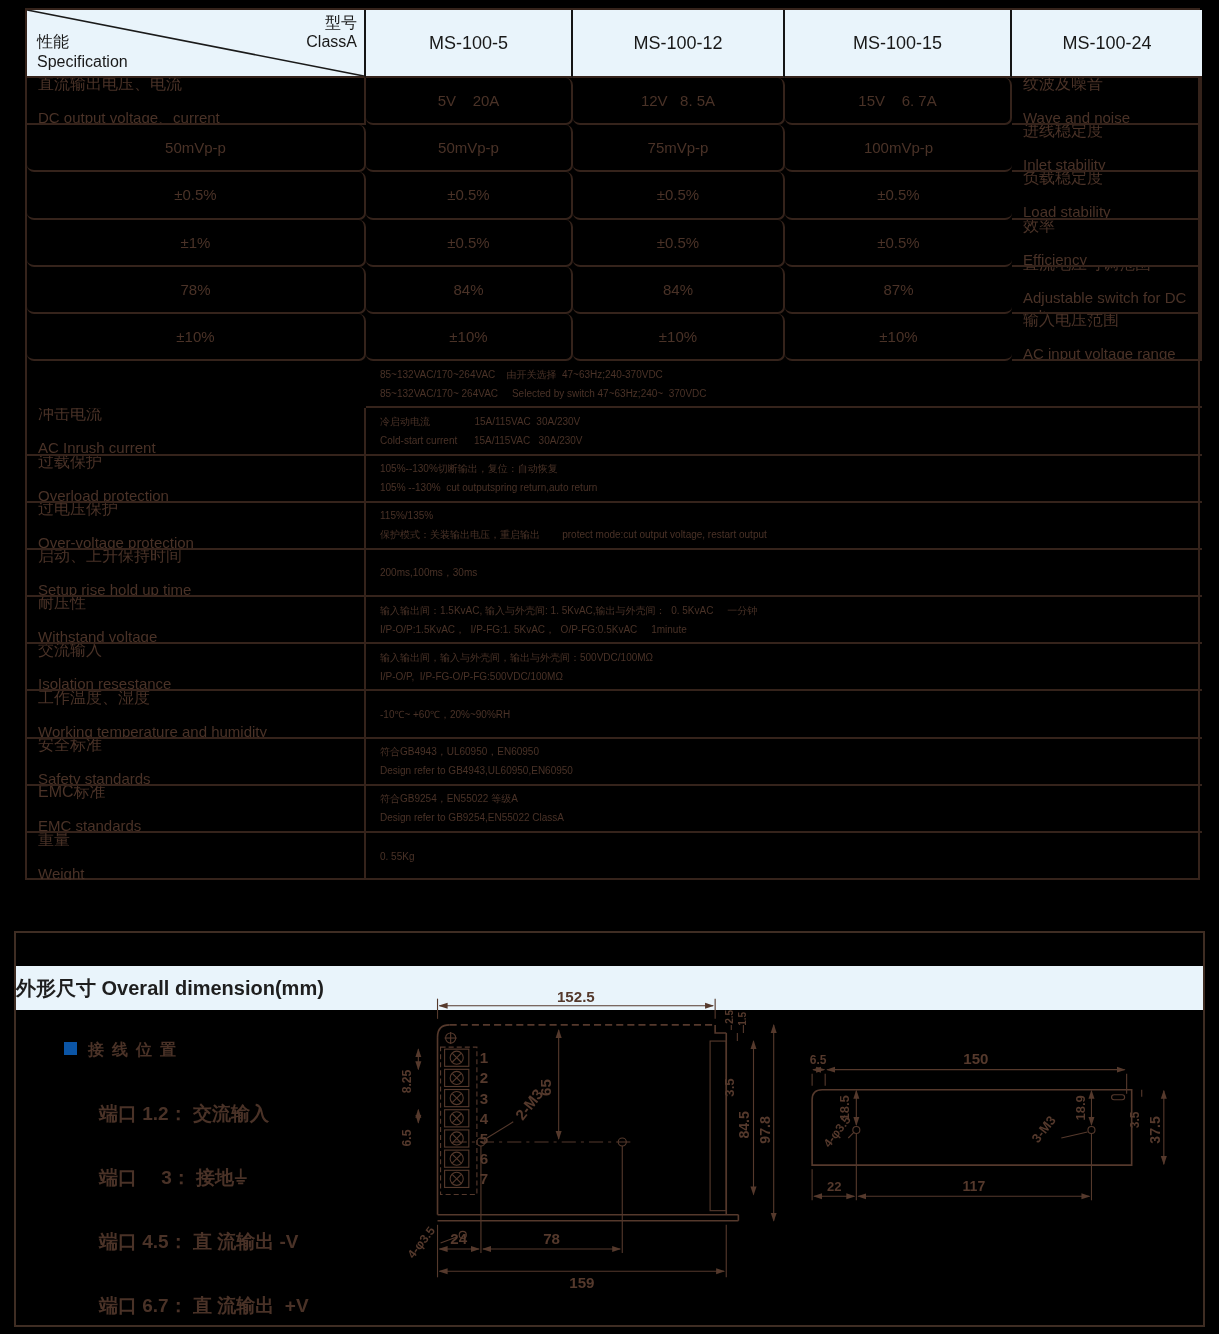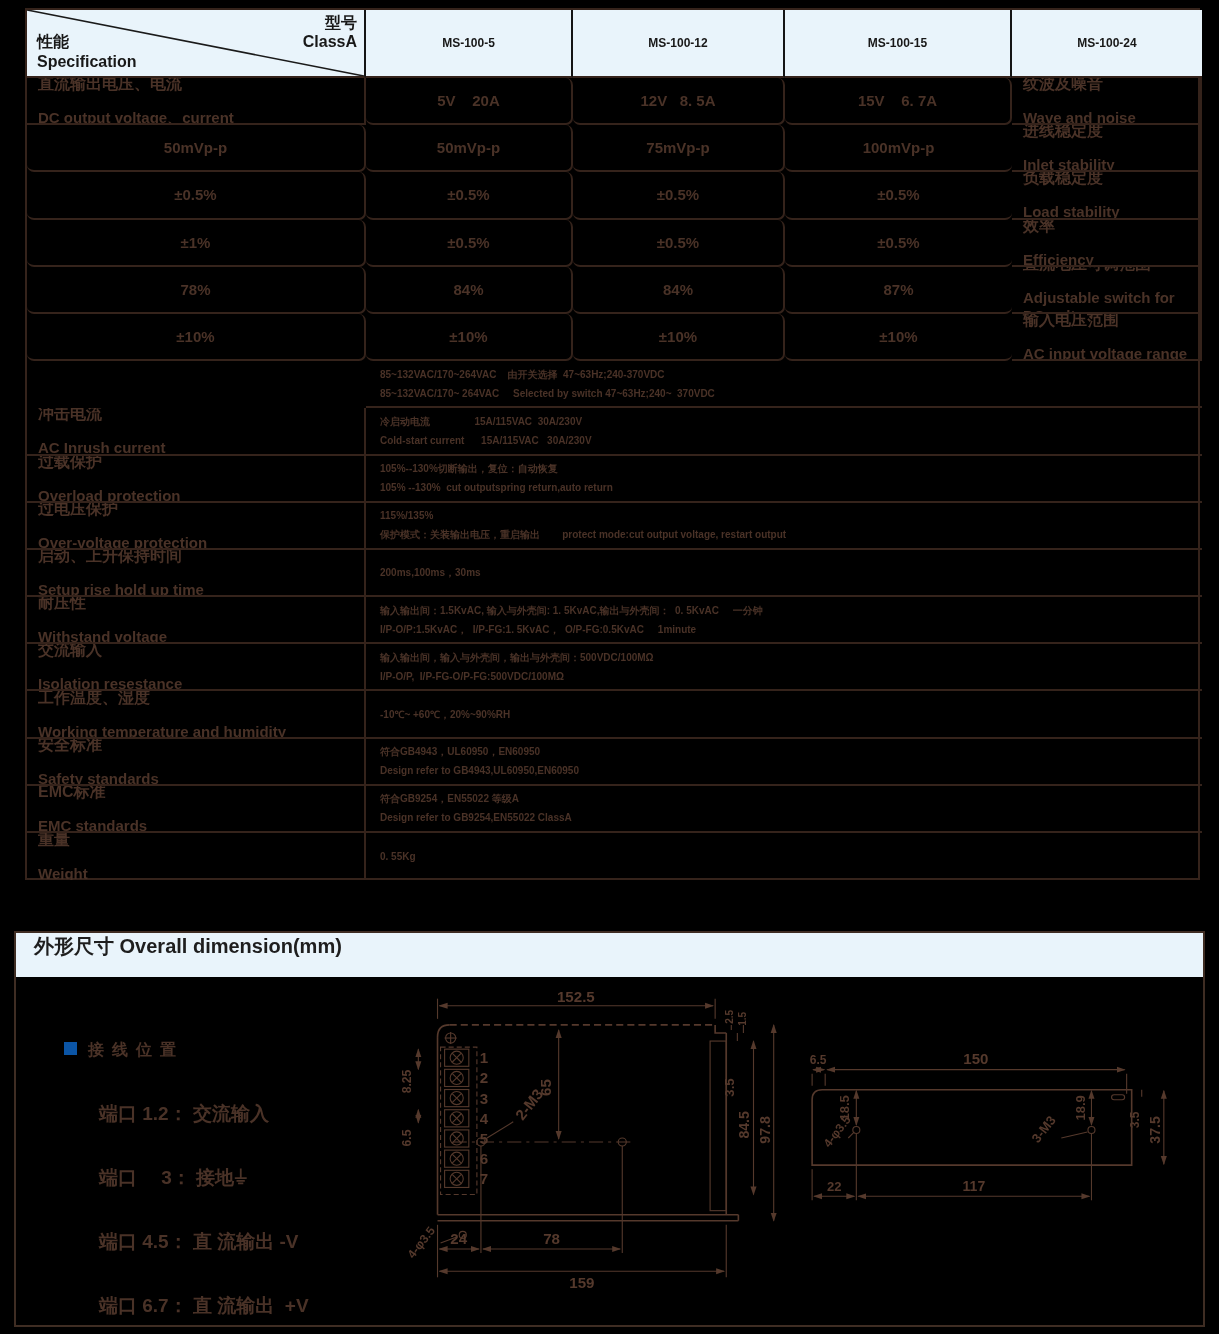--- a/index.html
+++ b/index.html
@@ -15,42 +15,42 @@
   .page{position:relative;width:1219px;height:1334px;background:#000;overflow:hidden;}
 
   
   .spec-table{
     position:absolute;left:25px;top:8px;width:1175px;height:872px;
     display:grid;grid-template-columns:339px 207px 212px 227px 190px;
     grid-template-rows:68px repeat(17,47.2px);
     border:2px solid var(--line);box-sizing:border-box;background:#000;
   }
   .cell{border-right:2px solid var(--line);border-bottom:2px solid var(--line);
-        position:relative;color:var(--ink);font-weight:700;box-sizing:border-box;overflow:hidden;}
+        position:relative;color:var(--ink);font-weight:400;box-sizing:border-box;overflow:hidden;}
   .cell.lc{border-right:none;}
   .cell.lr{border-bottom:none;}
   .head{background:var(--hbg);color:var(--htx);display:flex;align-items:center;justify-content:center;
-        font-size:12px;border-right-color:#151515;}
+        font-size:18px;border-right-color:#151515;}
   .corner{background:var(--hbg);border-right-color:#151515;}
   .corner svg{position:absolute;left:0;top:0;width:100%;height:100%;}
   .corner-tr{position:absolute;top:3px;right:7px;text-align:right;color:var(--htx);font-size:16px;line-height:19px;}
   .corner-bl{position:absolute;left:10px;bottom:4px;color:var(--htx);font-size:16px;line-height:20px;}
   .lbl{display:flex;flex-direction:column;justify-content:center;padding:2px 8px 2px 11px;gap:16px;}
   .lbl .zh{font-size:16px;line-height:19px;}
   .lbl .en{font-size:15px;line-height:18px;}
   .val{display:flex;align-items:center;justify-content:center;font-size:15px;white-space:pre;border-radius:7px;}
   .span{grid-column:2/6;display:flex;flex-direction:column;justify-content:center;
         padding-left:14px;font-size:10px;line-height:19px;white-space:pre;border-right:none;}
   .span div:empty{display:none;}
 
   
   .dim-panel{position:absolute;left:14px;top:931px;width:1191px;height:396px;
              border:2px solid #3f2d23;box-sizing:border-box;background:#000;}
-  .panel-title-bar{height:44px;background:var(--hbg);display:flex;align-items:flex-start;
-                   padding-left:18px;color:#1e1e1e;font-size:20px;font-weight:700;}
+  .panel-title-bar{height:44px;background:var(--hbg);display:flex;align-items:center;
+                   color:#1e1e1e;font-size:20px;font-weight:700;margin-top:33px;}
   .notes{position:absolute;left:48px;top:66px;color:var(--ink);font-weight:700;white-space:pre;}
   .note-head{font-size:16px;line-height:29px;font-family:Liberation Serif, serif;}
   .note-head .bullet{display:inline-block;width:13px;height:13px;background:var(--blue);margin-right:11px;}
   .note-item{font-size:19px;line-height:28px;margin-left:35px;}
   .draw-left{position:absolute;left:366px;top:54px;width:424px;height:306px;}
   .draw-right{position:absolute;left:772px;top:108px;width:412px;height:192px;}
   .draw-left text,.draw-right text{fill:var(--draw);font-weight:700;font-family:"Liberation Sans",sans-serif;}
   .cl{stroke:var(--draw);stroke-width:1.6;fill:none;}
   .tl{stroke:var(--draw);stroke-width:1.1;fill:none;}
   .dl{stroke:var(--draw);stroke-width:1.1;fill:none;}

